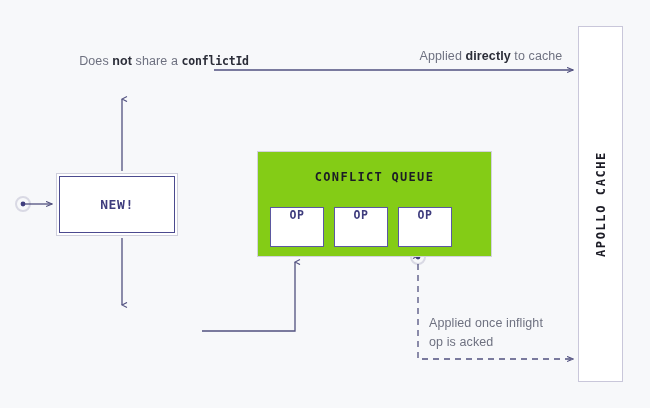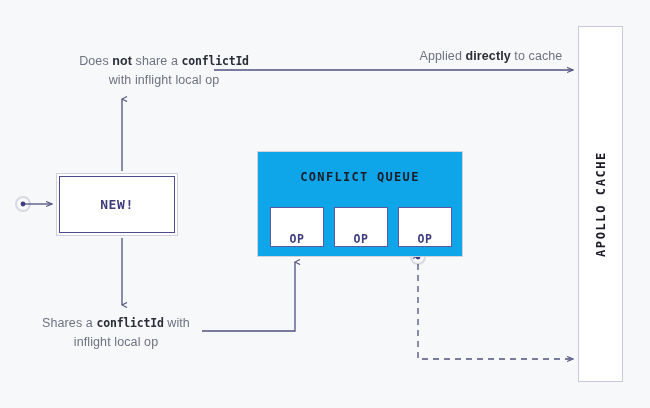--- a/index.html
+++ b/index.html
@@ -85,23 +85,23 @@
     color: #3f3d7e;
     letter-spacing: 0.6px;
     line-height: 16px;
   }
 
   
   #conflict-queue {
     position: absolute;
     left: 257px;
     top: 151px;
-    width: 206px;
+    width: 235px;
     height: 106px;
-    background: #0ea5e9;
+    background: #84cc16;
     border: 1px solid #d2d2de;
     box-sizing: border-box;
   }
   #conflict-queue-title {
     position: absolute;
     left: 0;
     top: 18px;
     width: 100%;
     text-align: center;
     font-family: "DejaVu Sans Mono", monospace;
@@ -118,21 +118,21 @@
     display: flex;
     justify-content: space-between;
   }
   .op-box {
     width: 54px;
     height: 40px;
     background: #ffffff;
     border: 1.5px solid #5b58a0;
     box-sizing: border-box;
     display: flex;
-    align-items: flex-end;
+    align-items: flex-start;
     justify-content: center;
   }
   .op-text {
     font-family: "DejaVu Sans Mono", monospace;
     font-weight: bold;
     font-size: 11.5px;
     color: #3f3d7e;
     letter-spacing: 0.7px;
   }
 
@@ -220,26 +220,25 @@
       </div>
     </div>
   </div>
 
   <div id="apollo-cache">
     <div id="apollo-cache-text">APOLLO CACHE</div>
   </div>
 
   <div class="label" id="label-no-conflict">
     <span>Does </span><b>not</b><span> share a </span><code>conflictId</code><br>
-    <span>with inflight local op</span>
-  </div>
-
-  <div class="label" id="label-shares">
-    <span>Shares a </span><code>conflictId</code><span> with</span><br>
-    <span>inflight local op</span>
-  </div>
+  </div>
+
 
   <div class="label" id="label-direct">
     <span>Applied </span><b>directly</b><span> to cache</span>
   </div>
 
+  <div class="label" id="label-acked">
+    <span>Applied once inflight</span><br>
+    <span>op is acked</span>
+  </div>
 
 </div>
 
 </body></html>

